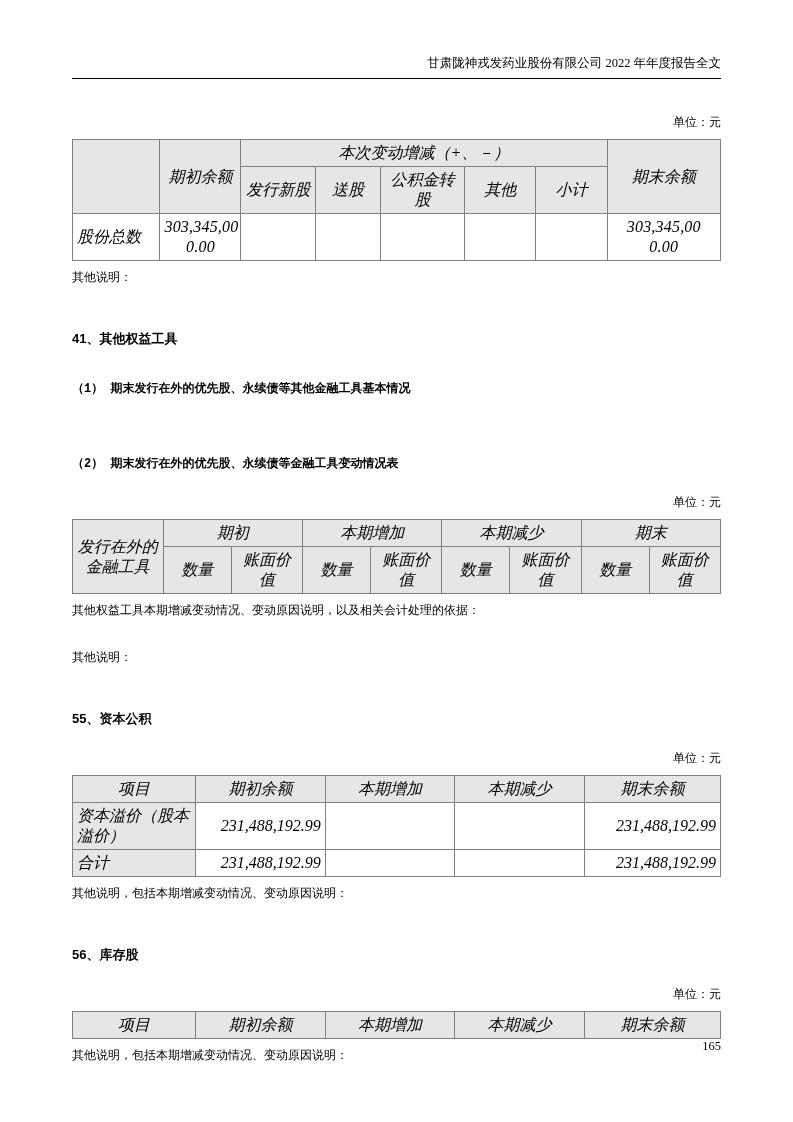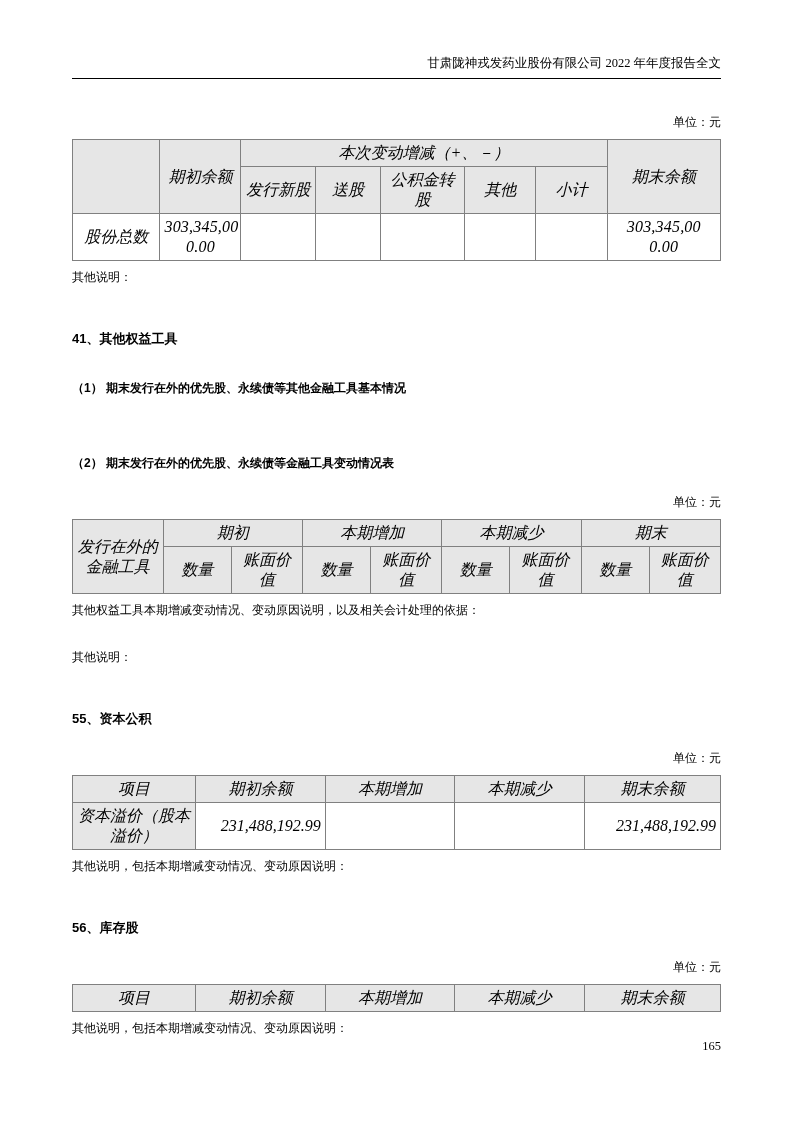--- a/index.html
+++ b/index.html
@@ -44,21 +44,21 @@
     width: 649px;
   }
   h2.section {
     font-family: "Liberation Sans", "DejaVu Sans", sans-serif;
     font-size: 13px;
     font-weight: bold;
     margin: 0;
     padding: 0;
   }
   .subsection {
-    font-family: Liberation Sans, sans-serif;
+    font-family: Liberation Mono, monospace;
     font-size: 12px;
     font-weight: bold;
     margin: 0;
   }
   .unit-line {
     text-align: right;
     font-size: 12px;
     margin: 0;
   }
   .note {
@@ -77,21 +77,21 @@
     padding: 3px 4px;
     vertical-align: middle;
     line-height: 1.25;
     font-weight: normal;
   }
   td.hcell {
     background: #e6e6e6;
   }
   .ctr { text-align: center; }
   .rt { text-align: right; }
-  .lt { text-align: center; }
+  .lt { text-align: left; }
   .page-number {
     position: absolute;
     bottom: 68px;
     right: 72px;
     font-size: 12.5px;
   }
   .spacer-xs { height: 8px; }
   .spacer-s { height: 14px; }
   .spacer-m { height: 22px; }
   .spacer-l { height: 32px; }
@@ -237,20 +237,27 @@
           <td class="hcell ctr">本期减少</td>
           <td class="hcell ctr">期末余额</td>
         </tr>
         <tr>
           <td class="hcell lt">资本溢价（股本溢价）</td>
           <td class="rt">231,488,192.99</td>
           <td></td>
           <td></td>
           <td class="rt">231,488,192.99</td>
         </tr>
+        <tr>
+          <td class="hcell lt">合计</td>
+          <td class="rt">231,488,192.99</td>
+          <td></td>
+          <td></td>
+          <td class="rt">231,488,192.99</td>
+        </tr>
       </tbody>
     </table>
 
     <div class="spacer-xs"></div>
     <p class="note">其他说明，包括本期增减变动情况、变动原因说明：</p>
 
     <div class="spacer-xl"></div>
 
     <h2 class="section">56、库存股</h2>
     <div class="spacer-m"></div>

